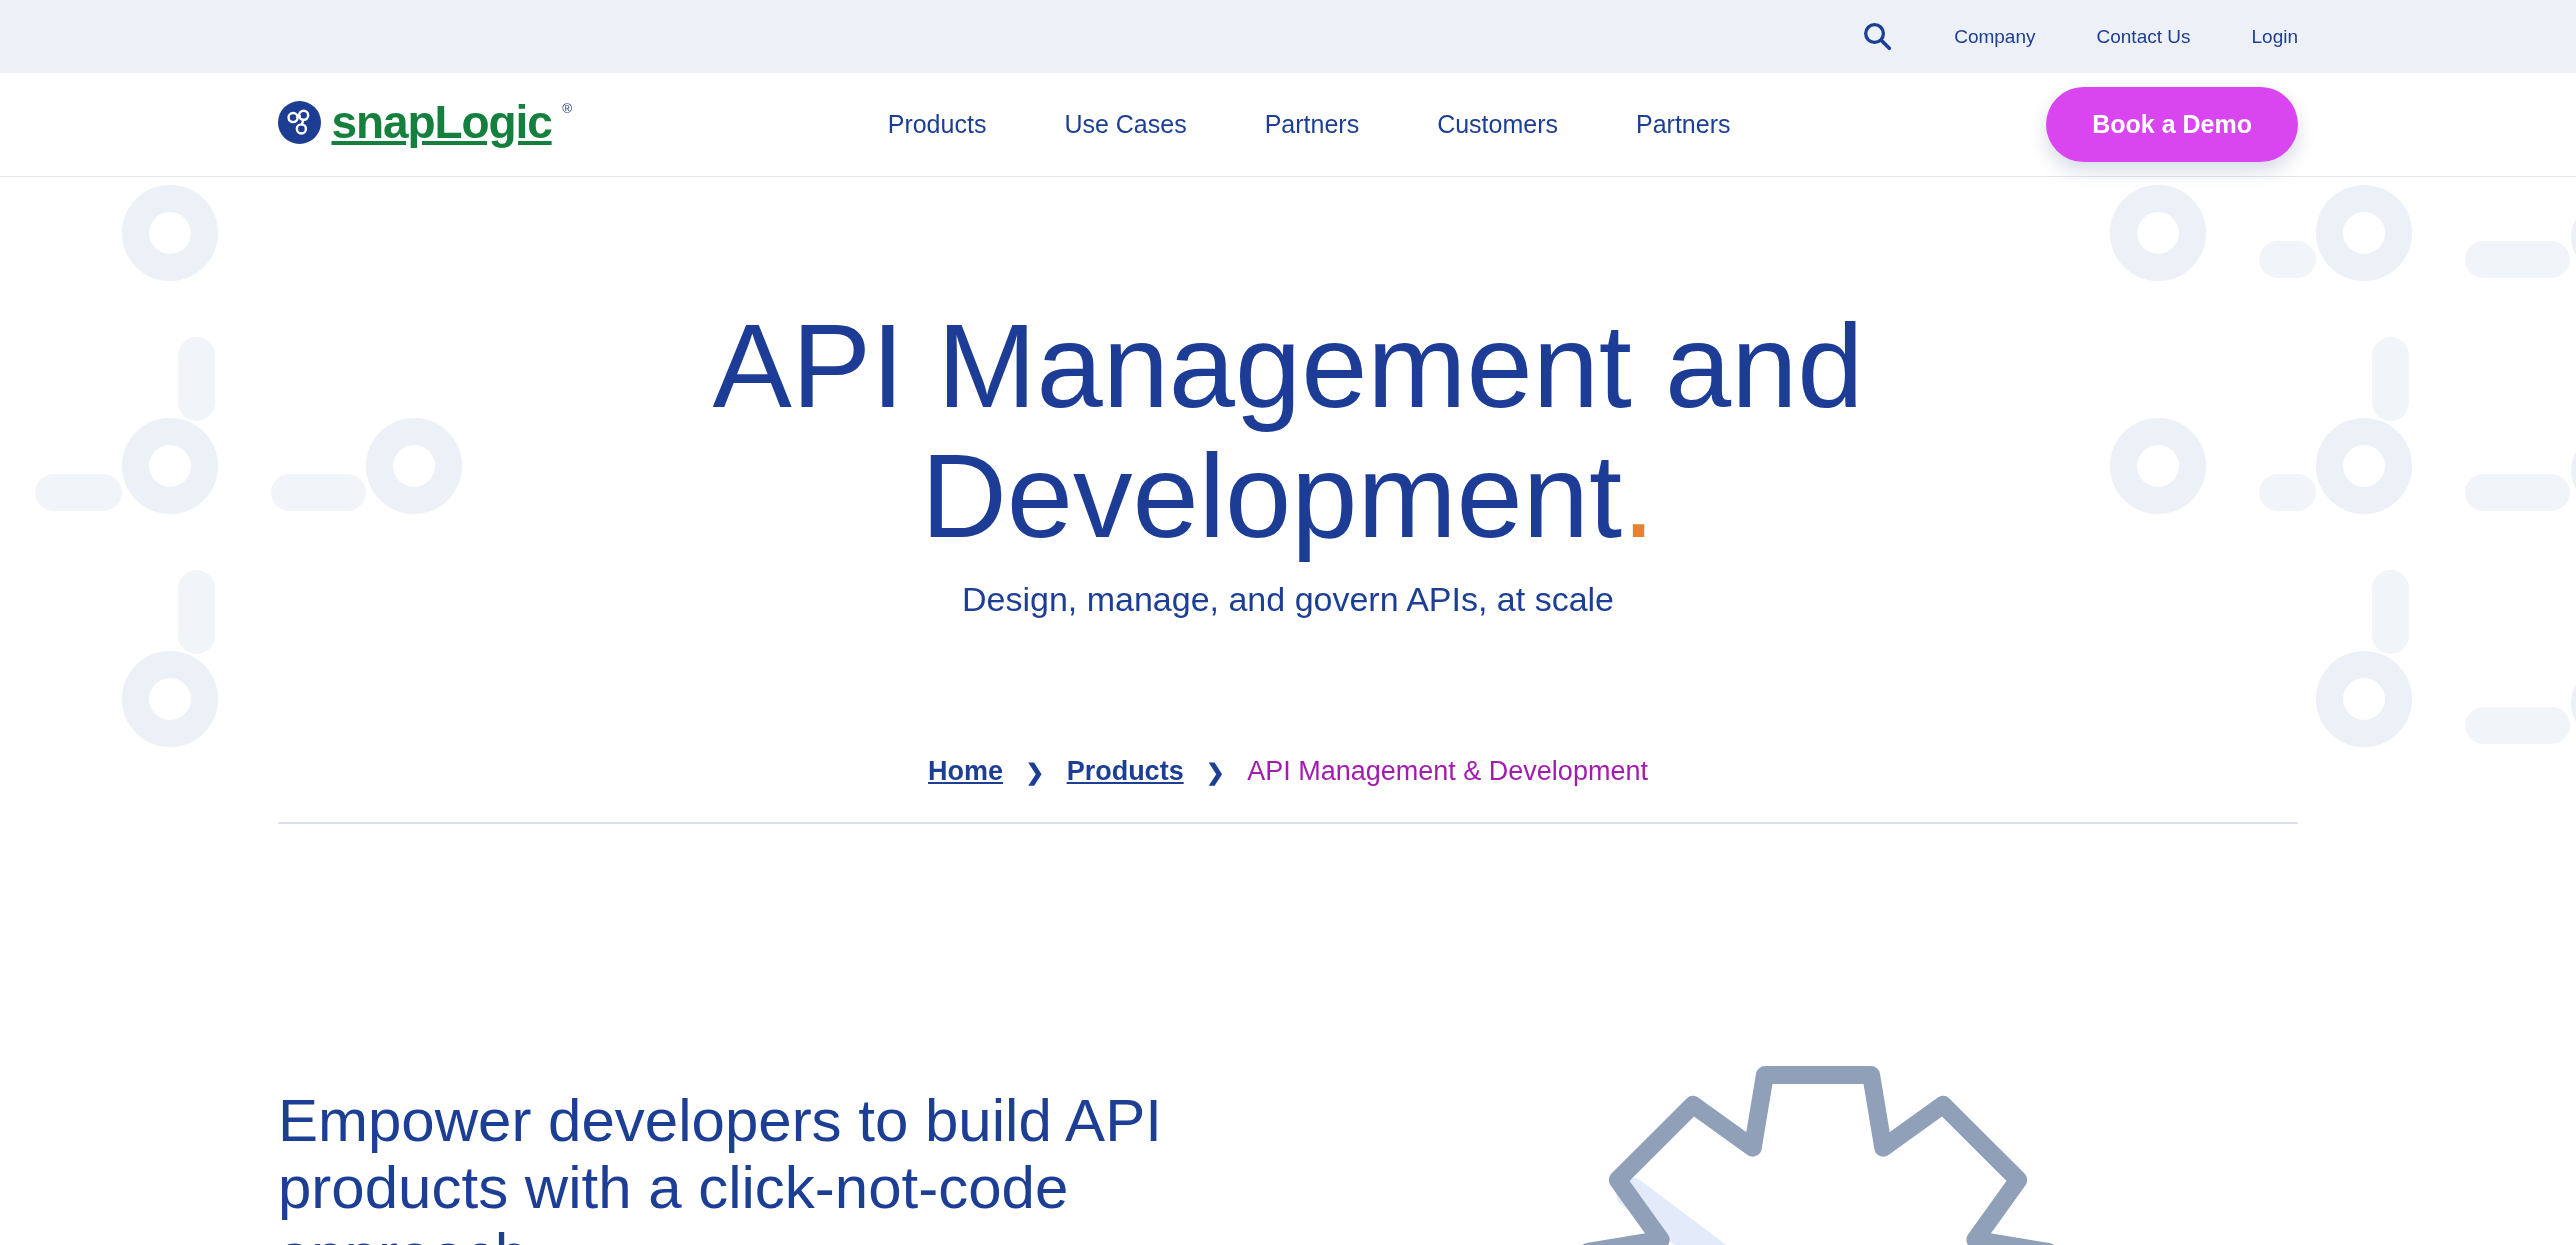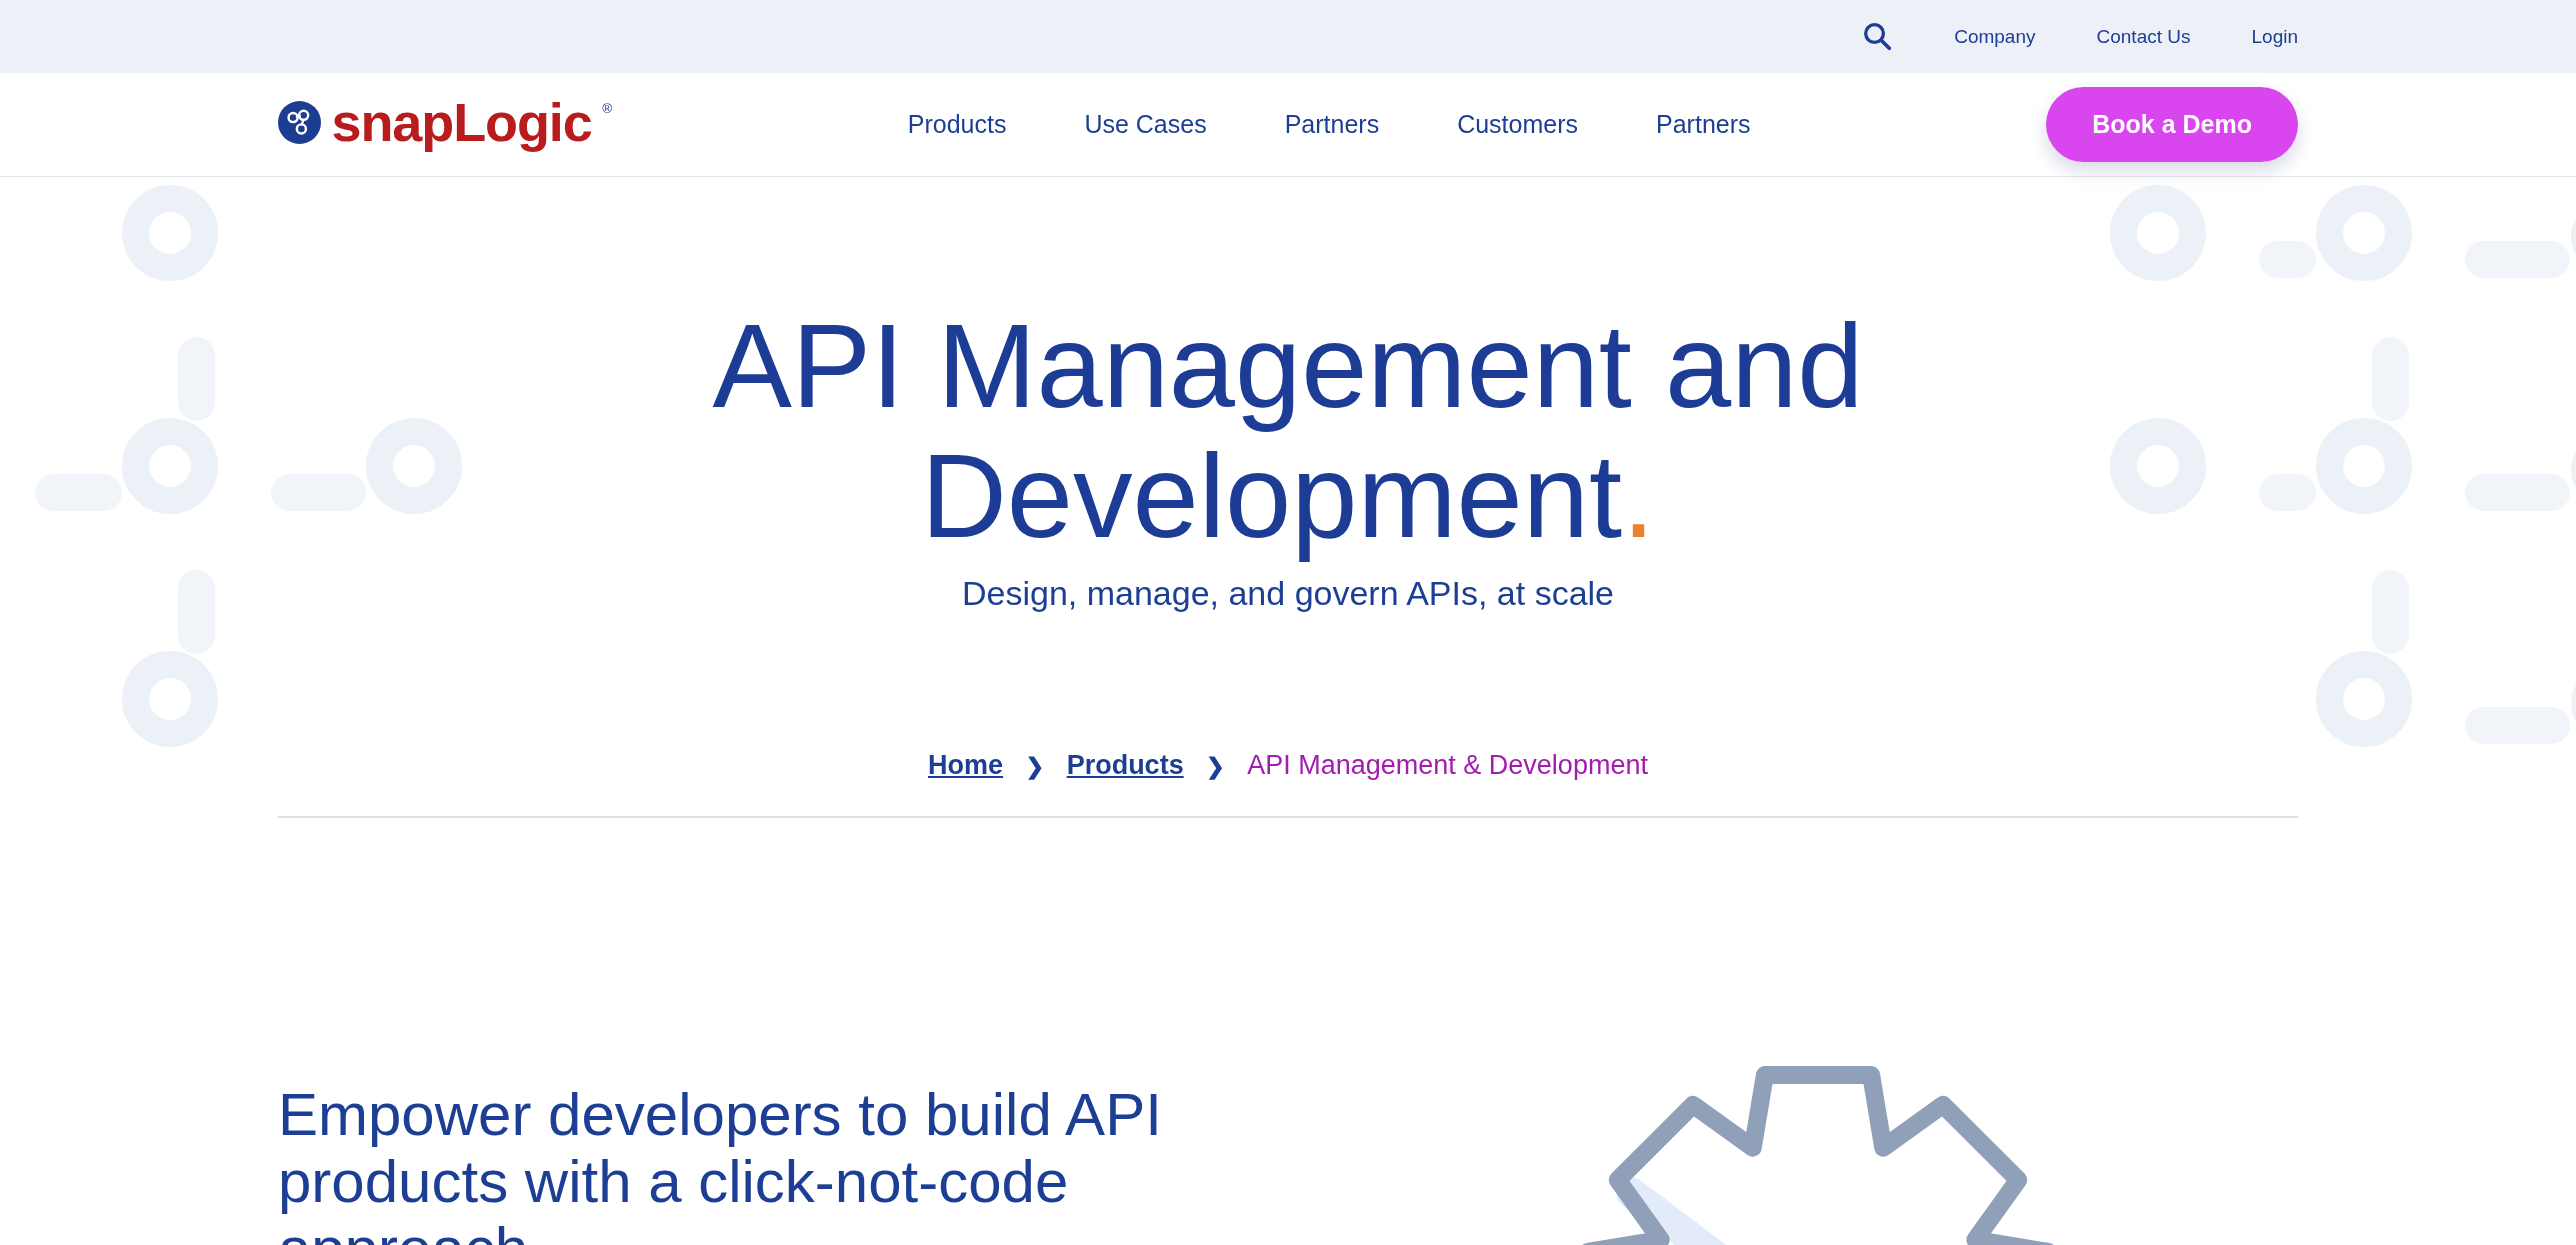--- a/index.html
+++ b/index.html
@@ -16,37 +16,37 @@
   
   .topbar { height:73px; background:#EDF1F7; position:relative; z-index:2; }
   .topbar-inner { height:73px; display:flex; align-items:center; justify-content:flex-end; gap:61px; }
   .topbar-link { font-size:19px; color:#1C3E94; cursor:pointer; }
   .search-btn { display:flex; align-items:center; cursor:pointer; }
 
   
   .navbar { height:104px; background:#ffffff; border-bottom:1.5px solid #E4E6E8; position:relative; z-index:2; }
   .navbar-inner { height:102px; display:flex; align-items:center; }
   .logo { display:flex; align-items:flex-start; gap:10.5px; cursor:pointer; }
-  .logo-text { font-size:54px; font-weight:700; letter-spacing:-1.1px; color:#b91c1c; line-height:43px; }
+  .logo-text { font-size:46px; font-weight:700; letter-spacing:-1.1px; color:#15803d; line-height:43px;text-decoration:underline; }
   .logo-reg { font-size:13.4px; color:#1D3D92; vertical-align:top; line-height:15px; }
   .nav-links { display:flex; gap:78px; margin:0 auto; }
   .nav-link { font-size:25px; color:#1C3E94; cursor:pointer; white-space:nowrap; }
   .cta-btn {
     height:75px; padding:0 46px; border:none; border-radius:38px;
     background:#d946ef; color:#ffffff; font-family:"Liberation Sans",sans-serif;
     font-size:25px; font-weight:700; cursor:pointer;
     box-shadow:0 9px 18px rgba(40,60,120,0.18);
     display:flex; align-items:center;
   }
 
   
   .hero { position:relative; z-index:1; padding-top:124px; }
   .hero-title { text-align:center; font-size:119px; line-height:130px; font-weight:400; color:#1C3C96; margin:0; }
   .hero-period { color:#E8822F; }
-  .hero-subtitle { text-align:center; font-size:34px; line-height:40px; font-weight:400; color:#1C3E94; margin-top:12px; }
+  .hero-subtitle { text-align:center; font-size:34px; line-height:40px; font-weight:400; color:#1C3E94; margin-top:18px; }
 
   .breadcrumb { margin-top:136px; display:flex; justify-content:center; align-items:center; gap:22.4px; font-size:27px; line-height:33px; }
   .crumb-link { font-weight:700; color:#1C3E94; cursor:pointer;text-decoration:underline; }
   .crumb-current { font-weight:400; color:#a21caf; }
   .crumb-sep { font-size:22.4px; font-weight:700; color:#1C3E94; transform:translateY(0.7px); }
 
   .divider { height:2.2px; background:#DAE1E8; margin-top:34px; }
 
   
   .section2 { position:relative; z-index:1; }

